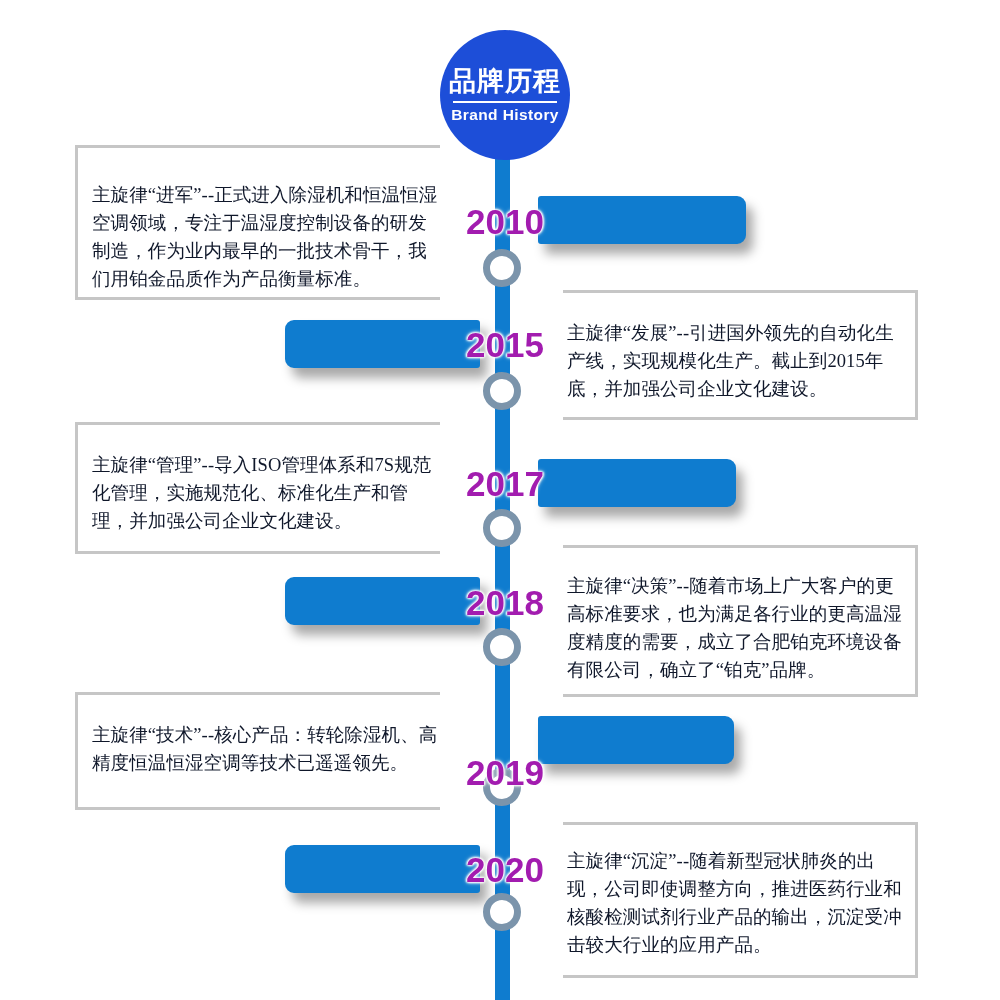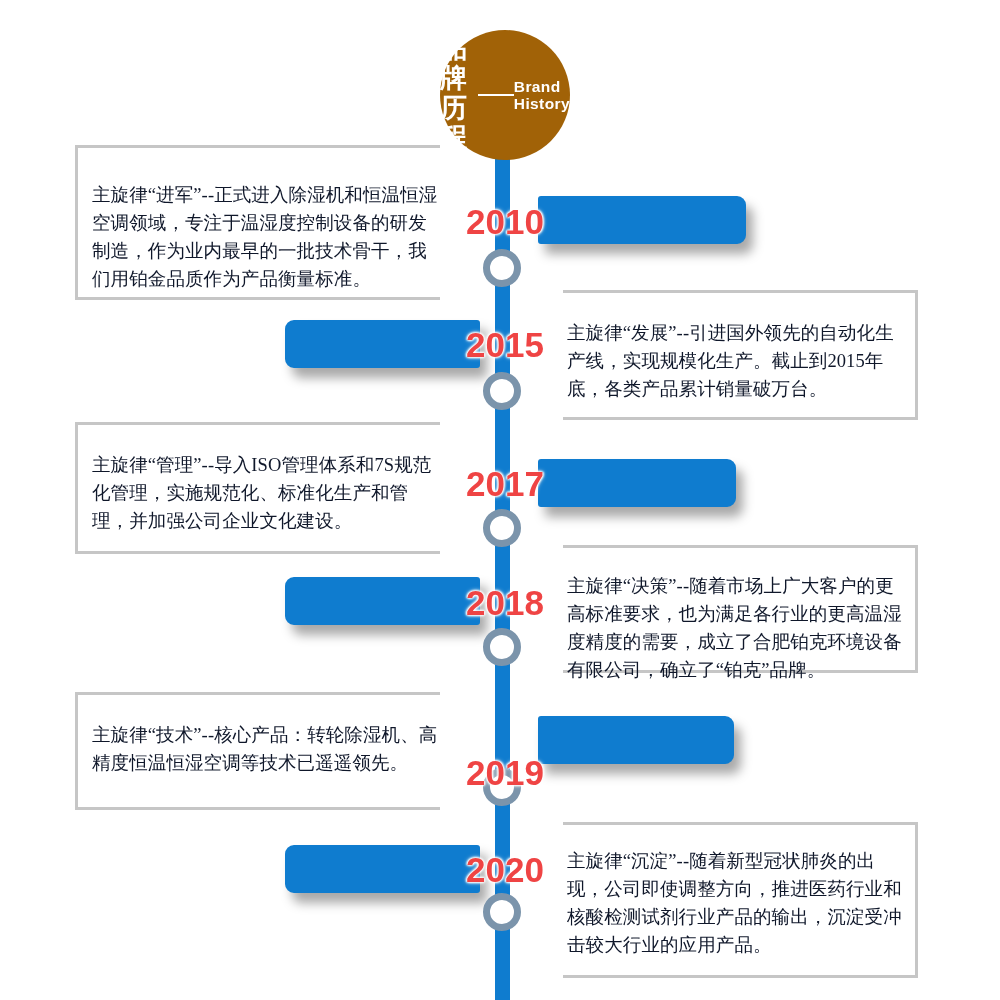--- a/index.html
+++ b/index.html
@@ -45,24 +45,24 @@
     background: #0f7ccf;
     z-index: 2;
   }
   .badge {
     position: absolute;
     left: 440px;
     top: 30px;
     width: 130px;
     height: 130px;
     border-radius: 50%;
-    background: #a16207;
+    background: #1d4ed8;
     z-index: 4;
     display: flex;
-    flex-direction: row;
+    flex-direction: column;
     align-items: center;
     justify-content: center;
     color: #ffffff;
   }
   .badge-cn {
     font-family: "Liberation Sans", "DejaVu Sans", sans-serif;
     font-size: 27px;
     font-weight: bold;
     letter-spacing: 1px;
     line-height: 1.1;
@@ -113,21 +113,21 @@
     border-top-right-radius: 3px;
     border-bottom-right-radius: 3px;
   }
 
   
   .year {
     position: absolute;
     font-family: "Liberation Sans", "DejaVu Sans", sans-serif;
     font-size: 35px;
     font-weight: bold;
-    color: #ef4444;
+    color: #a21caf;
     z-index: 6;
     line-height: 1;
     white-space: nowrap;
     text-shadow: 0 0 3px #ffffff, 0 0 3px #ffffff, 0 0 5px #ffffff, 1px 0 2px #ffffff, -1px 0 2px #ffffff;
   }
 
   
   .panel {
     position: absolute;
     z-index: 1;
@@ -181,35 +181,35 @@
   <div class="panel left" style="left:75px; top:145px; width:375px; height:155px;">
     <div class="edge-mask"></div>
     <div class="ptext" style="left:14px; right:10px; top:33px;">主旋律“进军”--正式进入除湿机和恒温恒湿空调领域，专注于温湿度控制设备的研发制造，作为业内最早的一批技术骨干，我们用铂金品质作为产品衡量标准。</div>
   </div>
   <div class="bar right-of-spine" style="left:538px; top:196px; width:208px;"></div>
   <div class="year" style="left:466px; top:204px;">2010</div>
   <div class="node" style="top:249px;"></div>
 
   <div class="panel right" style="left:553px; top:290px; width:365px; height:130px;">
     <div class="edge-mask"></div>
-    <div class="ptext" style="left:14px; right:10px; top:26px;">主旋律“发展”--引进国外领先的自动化生产线，实现规模化生产。截止到2015年底，各类产品累计销量破万台。</div>
+    <div class="ptext" style="left:14px; right:10px; top:26px;">主旋律“发展”--引进国外领先的自动化生产线，实现规模化生产。截止到2015年底，并加强公司企业文化建设。</div>
   </div>
   <div class="bar left-of-spine" style="left:285px; top:320px; width:195px;"></div>
   <div class="year" style="left:466px; top:327px;">2015</div>
   <div class="node" style="top:372px;"></div>
 
   <div class="panel left" style="left:75px; top:422px; width:375px; height:132px;">
     <div class="edge-mask"></div>
     <div class="ptext" style="left:14px; right:10px; top:26px;">主旋律“管理”--导入ISO管理体系和7S规范化管理，实施规范化、标准化生产和管理，并加强公司企业文化建设。</div>
   </div>
   <div class="bar right-of-spine" style="left:538px; top:459px; width:198px;"></div>
   <div class="year" style="left:466px; top:466px;">2017</div>
   <div class="node" style="top:509px;"></div>
 
-  <div class="panel right" style="left:553px; top:545px; width:365px; height:128px;">
+  <div class="panel right" style="left:553px; top:545px; width:365px; height:152px;">
     <div class="edge-mask"></div>
     <div class="ptext" style="left:14px; right:10px; top:24px;">主旋律“决策”--随着市场上广大客户的更高标准要求，也为满足各行业的更高温湿度精度的需要，成立了合肥铂克环境设备有限公司，确立了“铂克”品牌。</div>
   </div>
   <div class="bar left-of-spine" style="left:285px; top:577px; width:195px;"></div>
   <div class="year" style="left:466px; top:585px;">2018</div>
   <div class="node" style="top:628px;"></div>
 
   <div class="panel left" style="left:75px; top:692px; width:375px; height:118px;">
     <div class="edge-mask"></div>
     <div class="ptext" style="left:14px; right:8px; top:26px;">主旋律“技术”--核心产品：转轮除湿机、高精度恒温恒湿空调等技术已遥遥领先。</div>

